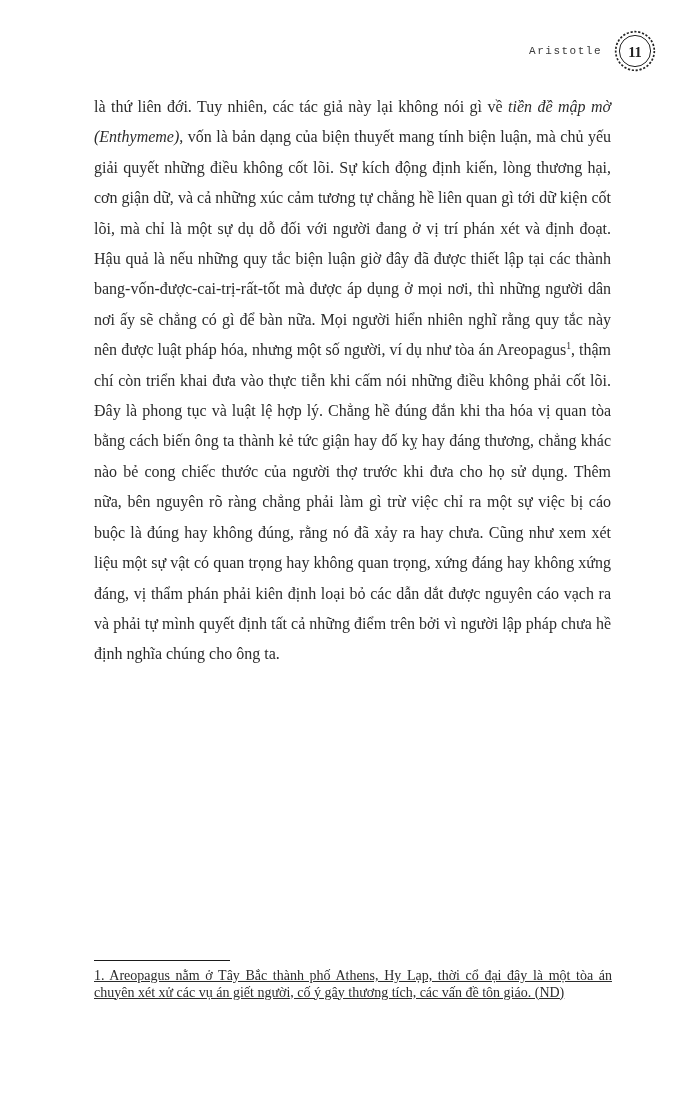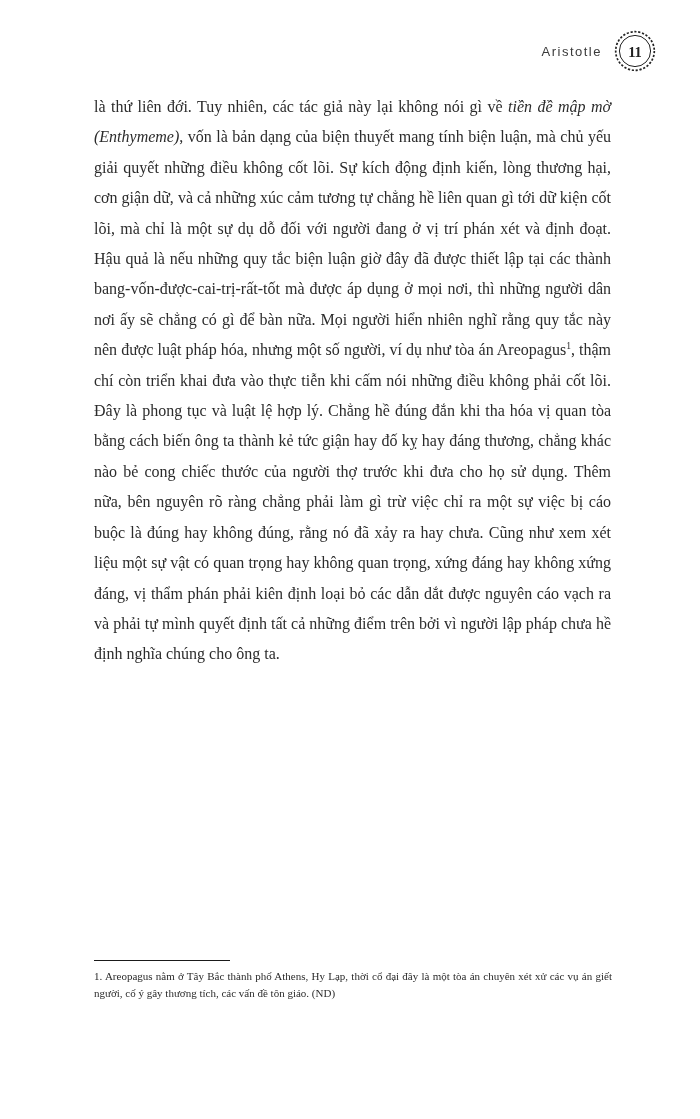--- a/index.html
+++ b/index.html
@@ -18,22 +18,22 @@
   }
   .header {
     position: absolute;
     top: 30px;
     right: 44px;
     display: flex;
     align-items: center;
     gap: 12px;
   }
   .author-name {
-    font-family: Liberation Sans, sans-serif;
-    font-size: 13px;
+    font-family: Liberation Mono, monospace;
+    font-size: 11px;
     letter-spacing: 1.5px;
     color: #3a3a3a;
   }
   .emblem {
     width: 42px;
     height: 42px;
     display: block;
   }
   .body-text {
     position: absolute;
@@ -59,24 +59,25 @@
     left: 94px;
     width: 518px;
   }
   .footnote-rule {
     width: 136px;
     height: 0;
     border-top: 1.5px solid #1a1a1a;
     margin-bottom: 7px;
   }
   .footnote-text {
-    font-size: 11px;
+    font-size: 14px;
     line-height: 16.5px;
     text-align: justify;
     color: #2b2b2b;
+    text-decoration: underline;
   }
 </style>
 </head>
 <body>
 
 <div class="page">
 
   <div class="header">
     <span class="author-name">Aristotle</span>
     <svg class="emblem" viewBox="0 0 42 42">

